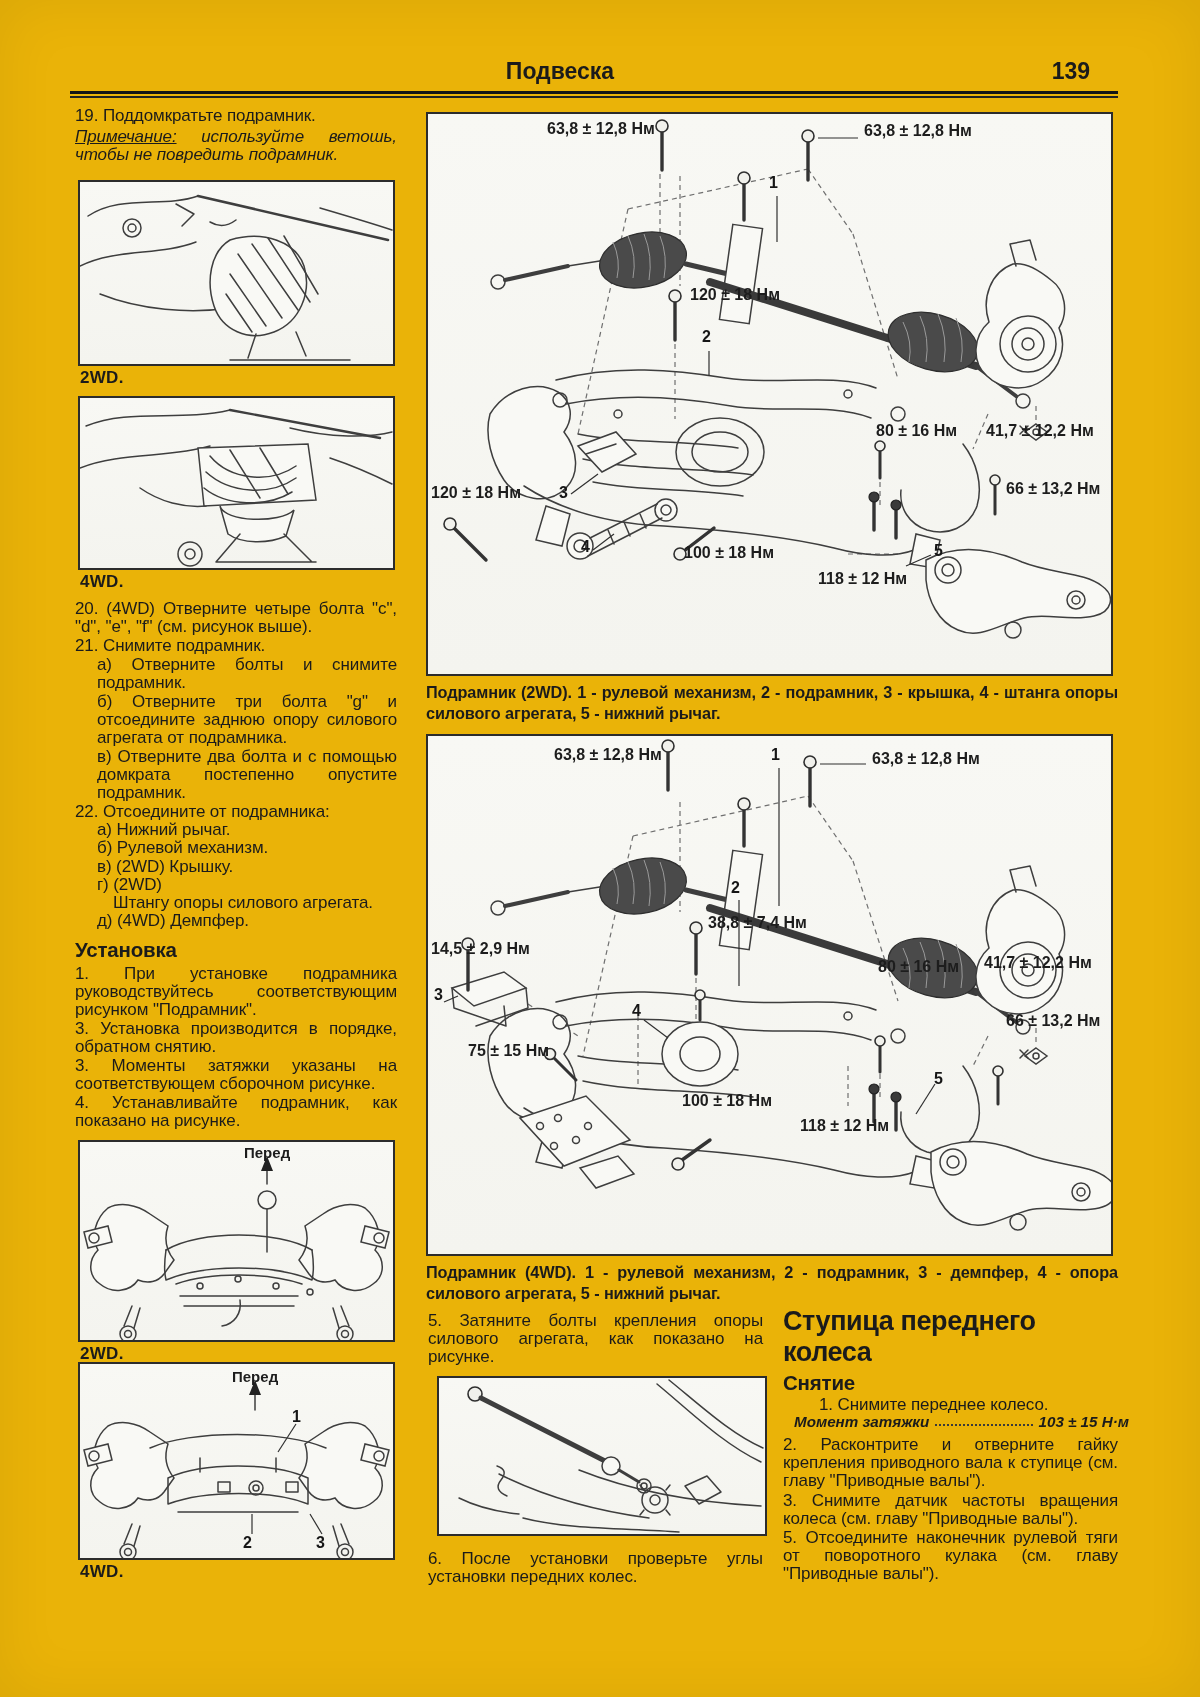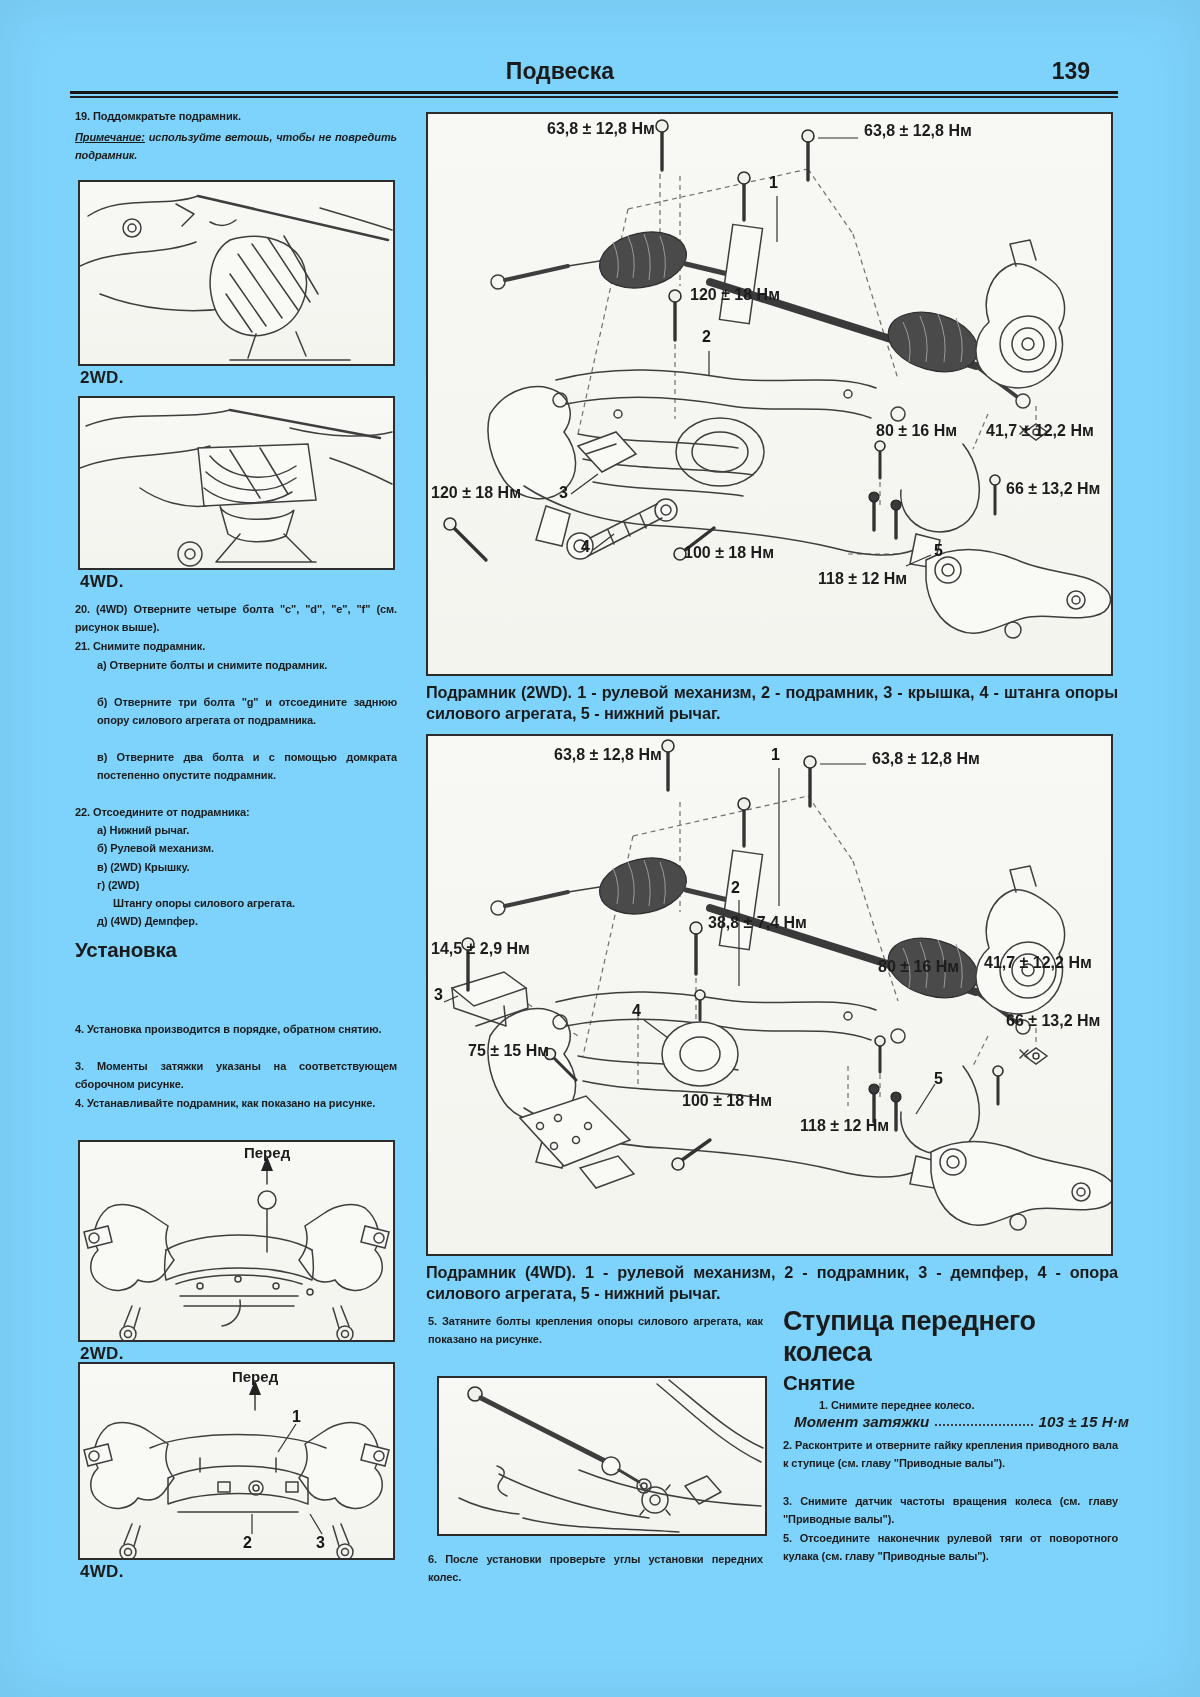--- a/index.html
+++ b/index.html
@@ -1,24 +1,24 @@
 <!DOCTYPE html>
 <html lang="ru"><head>
 <meta charset="utf-8">
 <style>
   html,body{margin:0;padding:0;background:#e9e9e6;}
   #page{
     position:relative;width:1200px;height:1697px;margin:0 auto;
-    background:#7dd3fc;
+    background:#eab308;
     font-family:"Liberation Sans","DejaVu Sans",sans-serif;
     color:#1b1b1b;overflow:hidden;
     box-shadow:inset 0 0 60px rgba(0,0,0,.07);
   }
   .abs{position:absolute;}
-  .t{font-weight:bold;font-size:11px;line-height:18px;text-align:justify;color:#1b1b1b;letter-spacing:-0.1px;}
+  .t{font-weight:normal;font-size:17px;line-height:18px;text-align:justify;color:#1b1b1b;letter-spacing:-0.1px;}
   .it{font-style:italic;}
   .hdr-title{font-size:23px;font-weight:bold;text-align:center;}
   .hdr-num{font-size:23px;font-weight:bold;text-align:right;}
   .rule{border-top:3.5px solid #151515;border-bottom:2px solid #222;height:7px;box-sizing:border-box;}
   .fig{border:2.5px solid #2c2c2c;box-sizing:border-box;background:linear-gradient(180deg,#f8f8f4,#f4f4ef);}
   .figlab{font-weight:bold;font-size:17px;letter-spacing:.3px;}
   .h1b{font-weight:bold;font-size:20.5px;letter-spacing:-0.2px;}
   .h2b{font-weight:bold;font-size:27px;line-height:31px;letter-spacing:-0.4px;}
   .cap{font-weight:bold;font-size:16.3px;line-height:21px;text-align:justify;letter-spacing:-0.1px;}
   .tq{position:absolute;font-weight:bold;font-size:16px;white-space:nowrap;color:#1d1d1d;}
@@ -98,21 +98,22 @@
   <div class="abs t" style="left:97px;top:748px;width:300px;">в) Отверните два болта и с помощью домкрата постепенно опустите подрамник.</div>
   <div class="abs t" style="left:75px;top:803px;width:322px;">22. Отсоедините от подрамника:</div>
   <div class="abs t" style="left:97px;top:821px;width:300px;">а) Нижний рычаг.</div>
   <div class="abs t" style="left:97px;top:839px;width:300px;">б) Рулевой механизм.</div>
   <div class="abs t" style="left:97px;top:858px;width:300px;">в) (2WD) Крышку.</div>
   <div class="abs t" style="left:97px;top:876px;width:300px;">г) (2WD)</div>
   <div class="abs t" style="left:97px;top:894px;width:300px;margin-left:16px;">Штангу опоры силового агрегата.</div>
   <div class="abs t" style="left:97px;top:912px;width:300px;">д) (4WD) Демпфер.</div>
 
   <div class="abs h1b" style="left:75px;top:938px;">Установка</div>
-  <div class="abs t" style="left:75px;top:1020px;width:322px;">4. Установка производится в порядке, обратном снятию.</div>
+  <div class="abs t" style="left:75px;top:965px;width:322px;">1. При установке подрамника руководствуйтесь соответствующим рисунком "Подрамник".</div>
+  <div class="abs t" style="left:75px;top:1020px;width:322px;">3. Установка производится в порядке, обратном снятию.</div>
   <div class="abs t" style="left:75px;top:1057px;width:322px;">3. Моменты затяжки указаны на соответствующем сборочном рисунке.</div>
   <div class="abs t" style="left:75px;top:1094px;width:322px;">4. Устанавливайте подрамник, как показано на рисунке.</div>
 
   <div class="abs fig" style="left:78px;top:1140px;width:317px;height:202px;">
     <svg class="art" viewBox="0 0 313 198">
       <path class="ln" d="M187,42 V28"></path>
         <polygon fill="#222" points="187,14 181,29 193,29"></polygon>
       <circle class="ln" cx="187" cy="58" r="9"></circle>
       <path class="ln" d="M187,67 V110"></path>
       <path class="fill" d="M28,66 c-12,10 -18,28 -10,42 c-10,10 -10,26 2,34 c12,10 30,8 38,-4 c10,4 20,2 26,-6 l10,-14 c-8,-10 -10,-22 -6,-34 l-18,-12 c-14,-10 -30,-12 -42,-6 z"></path>

